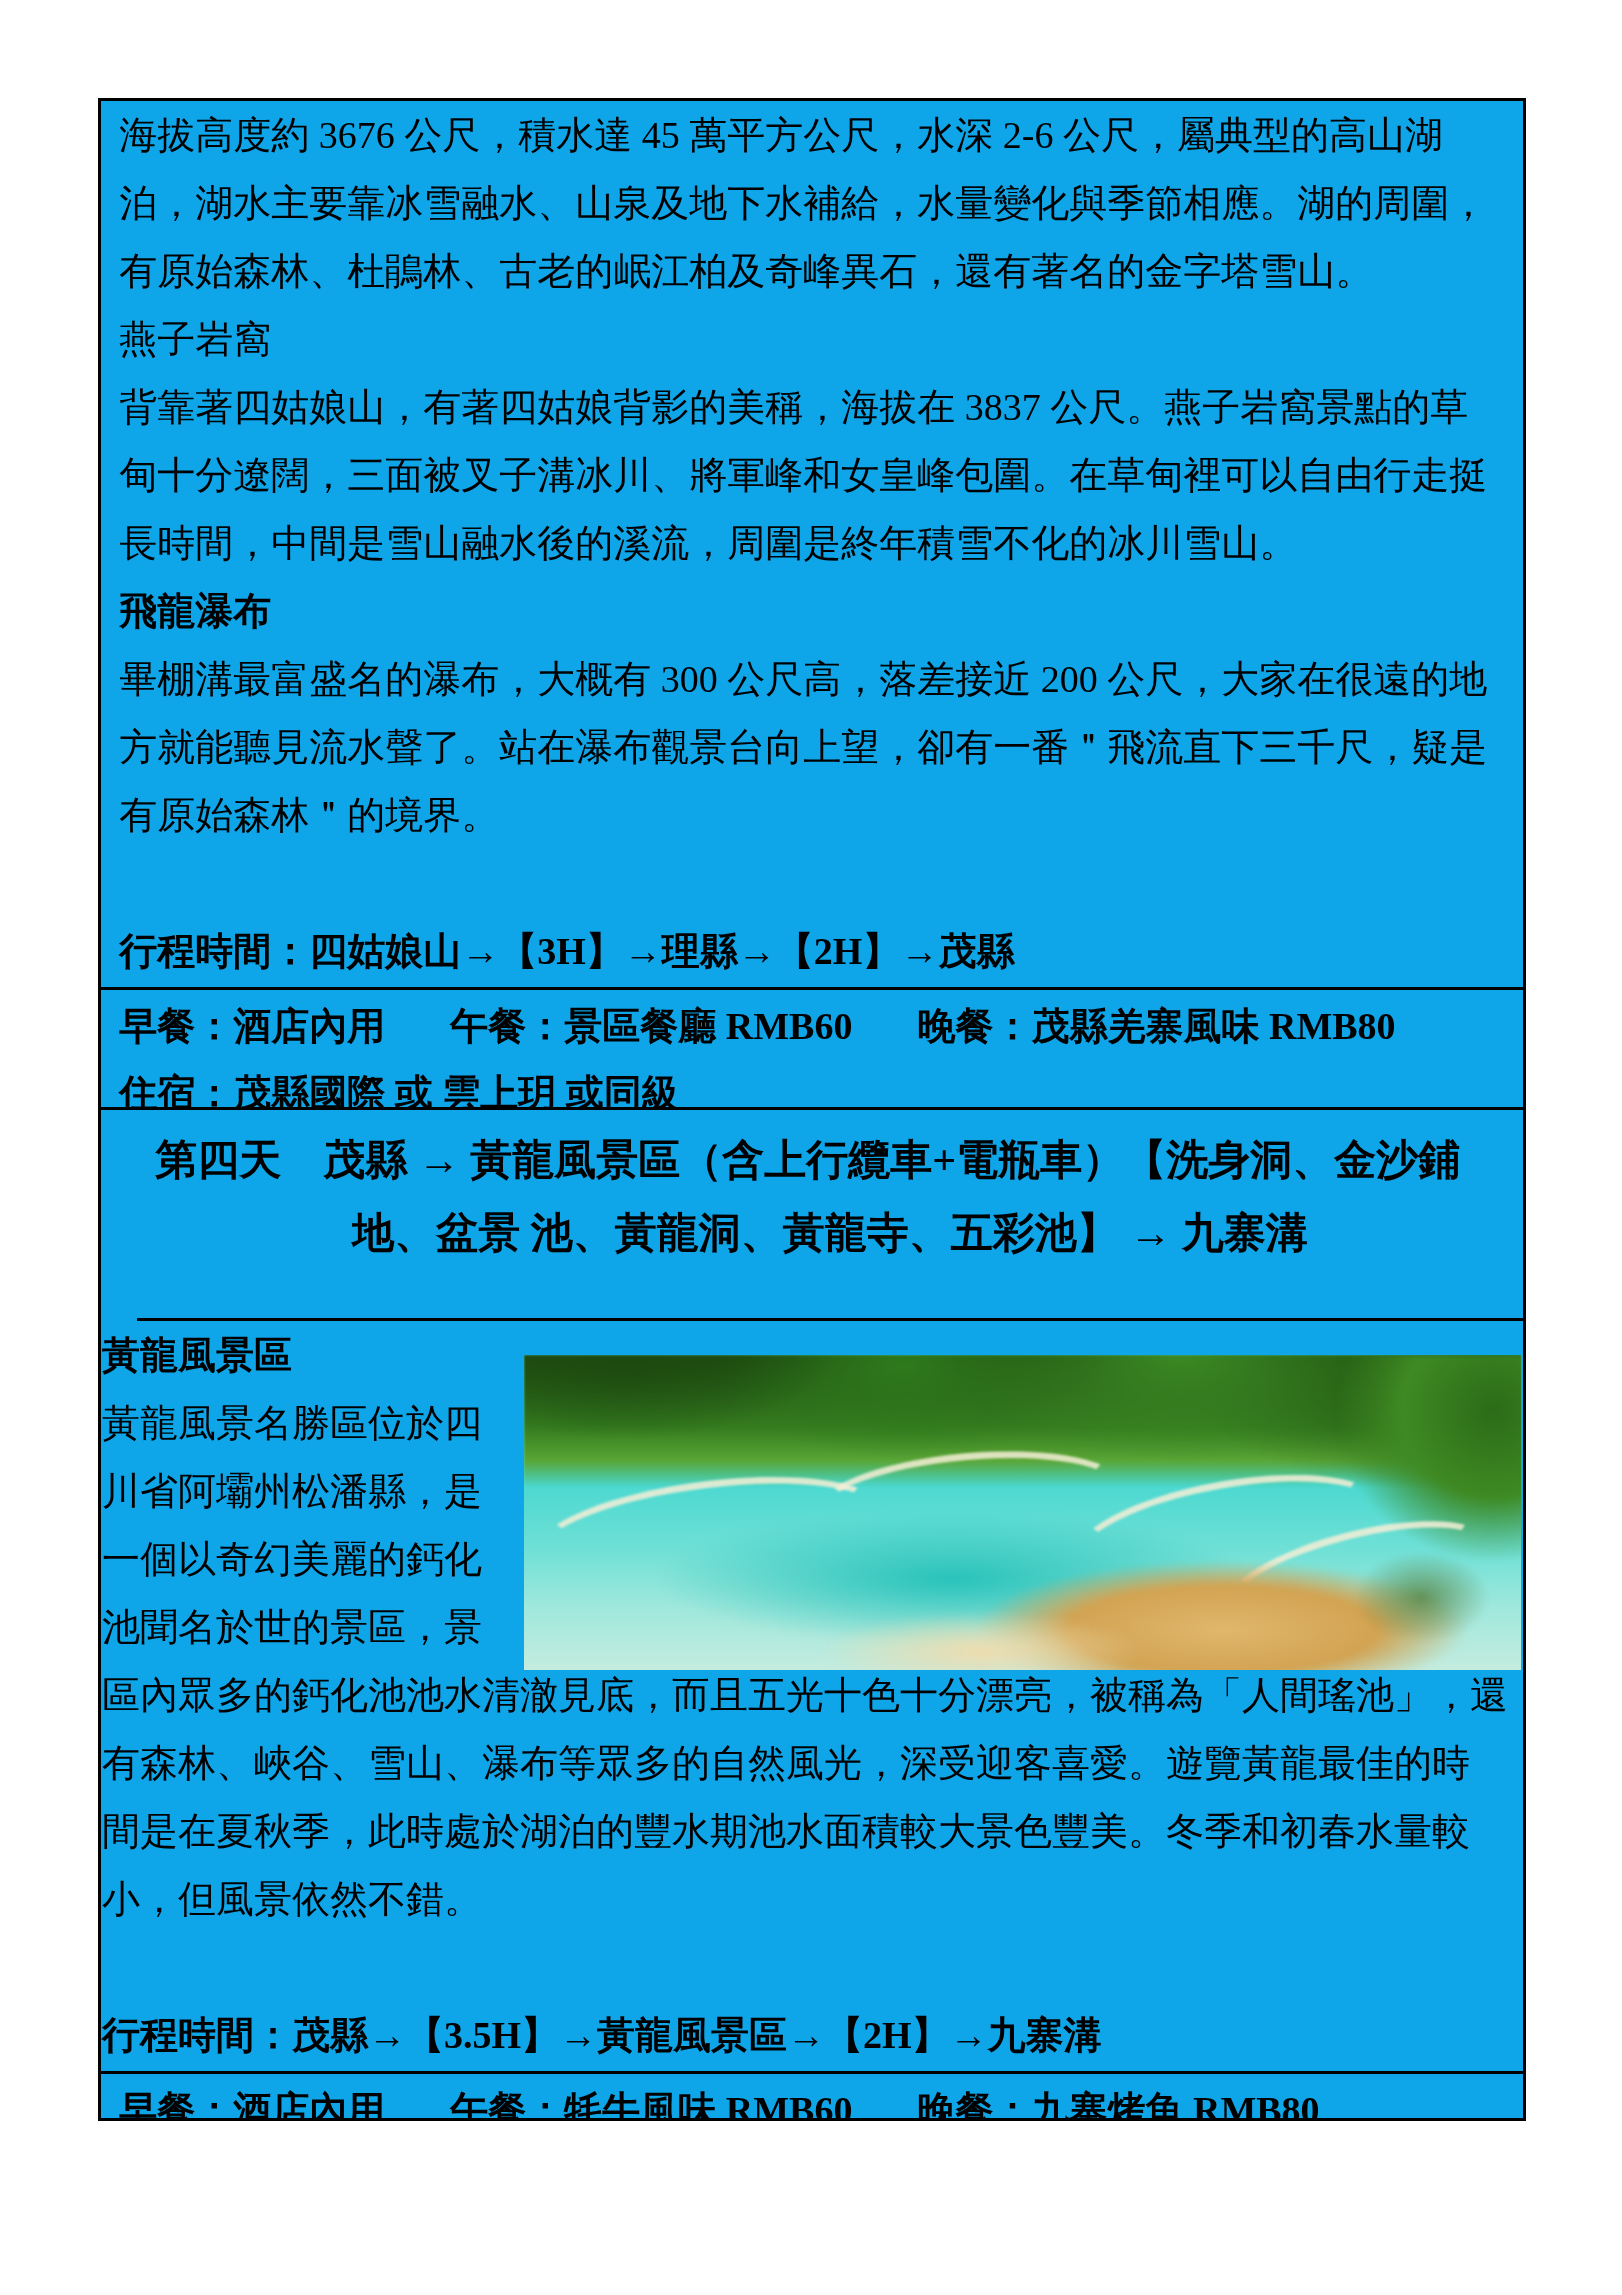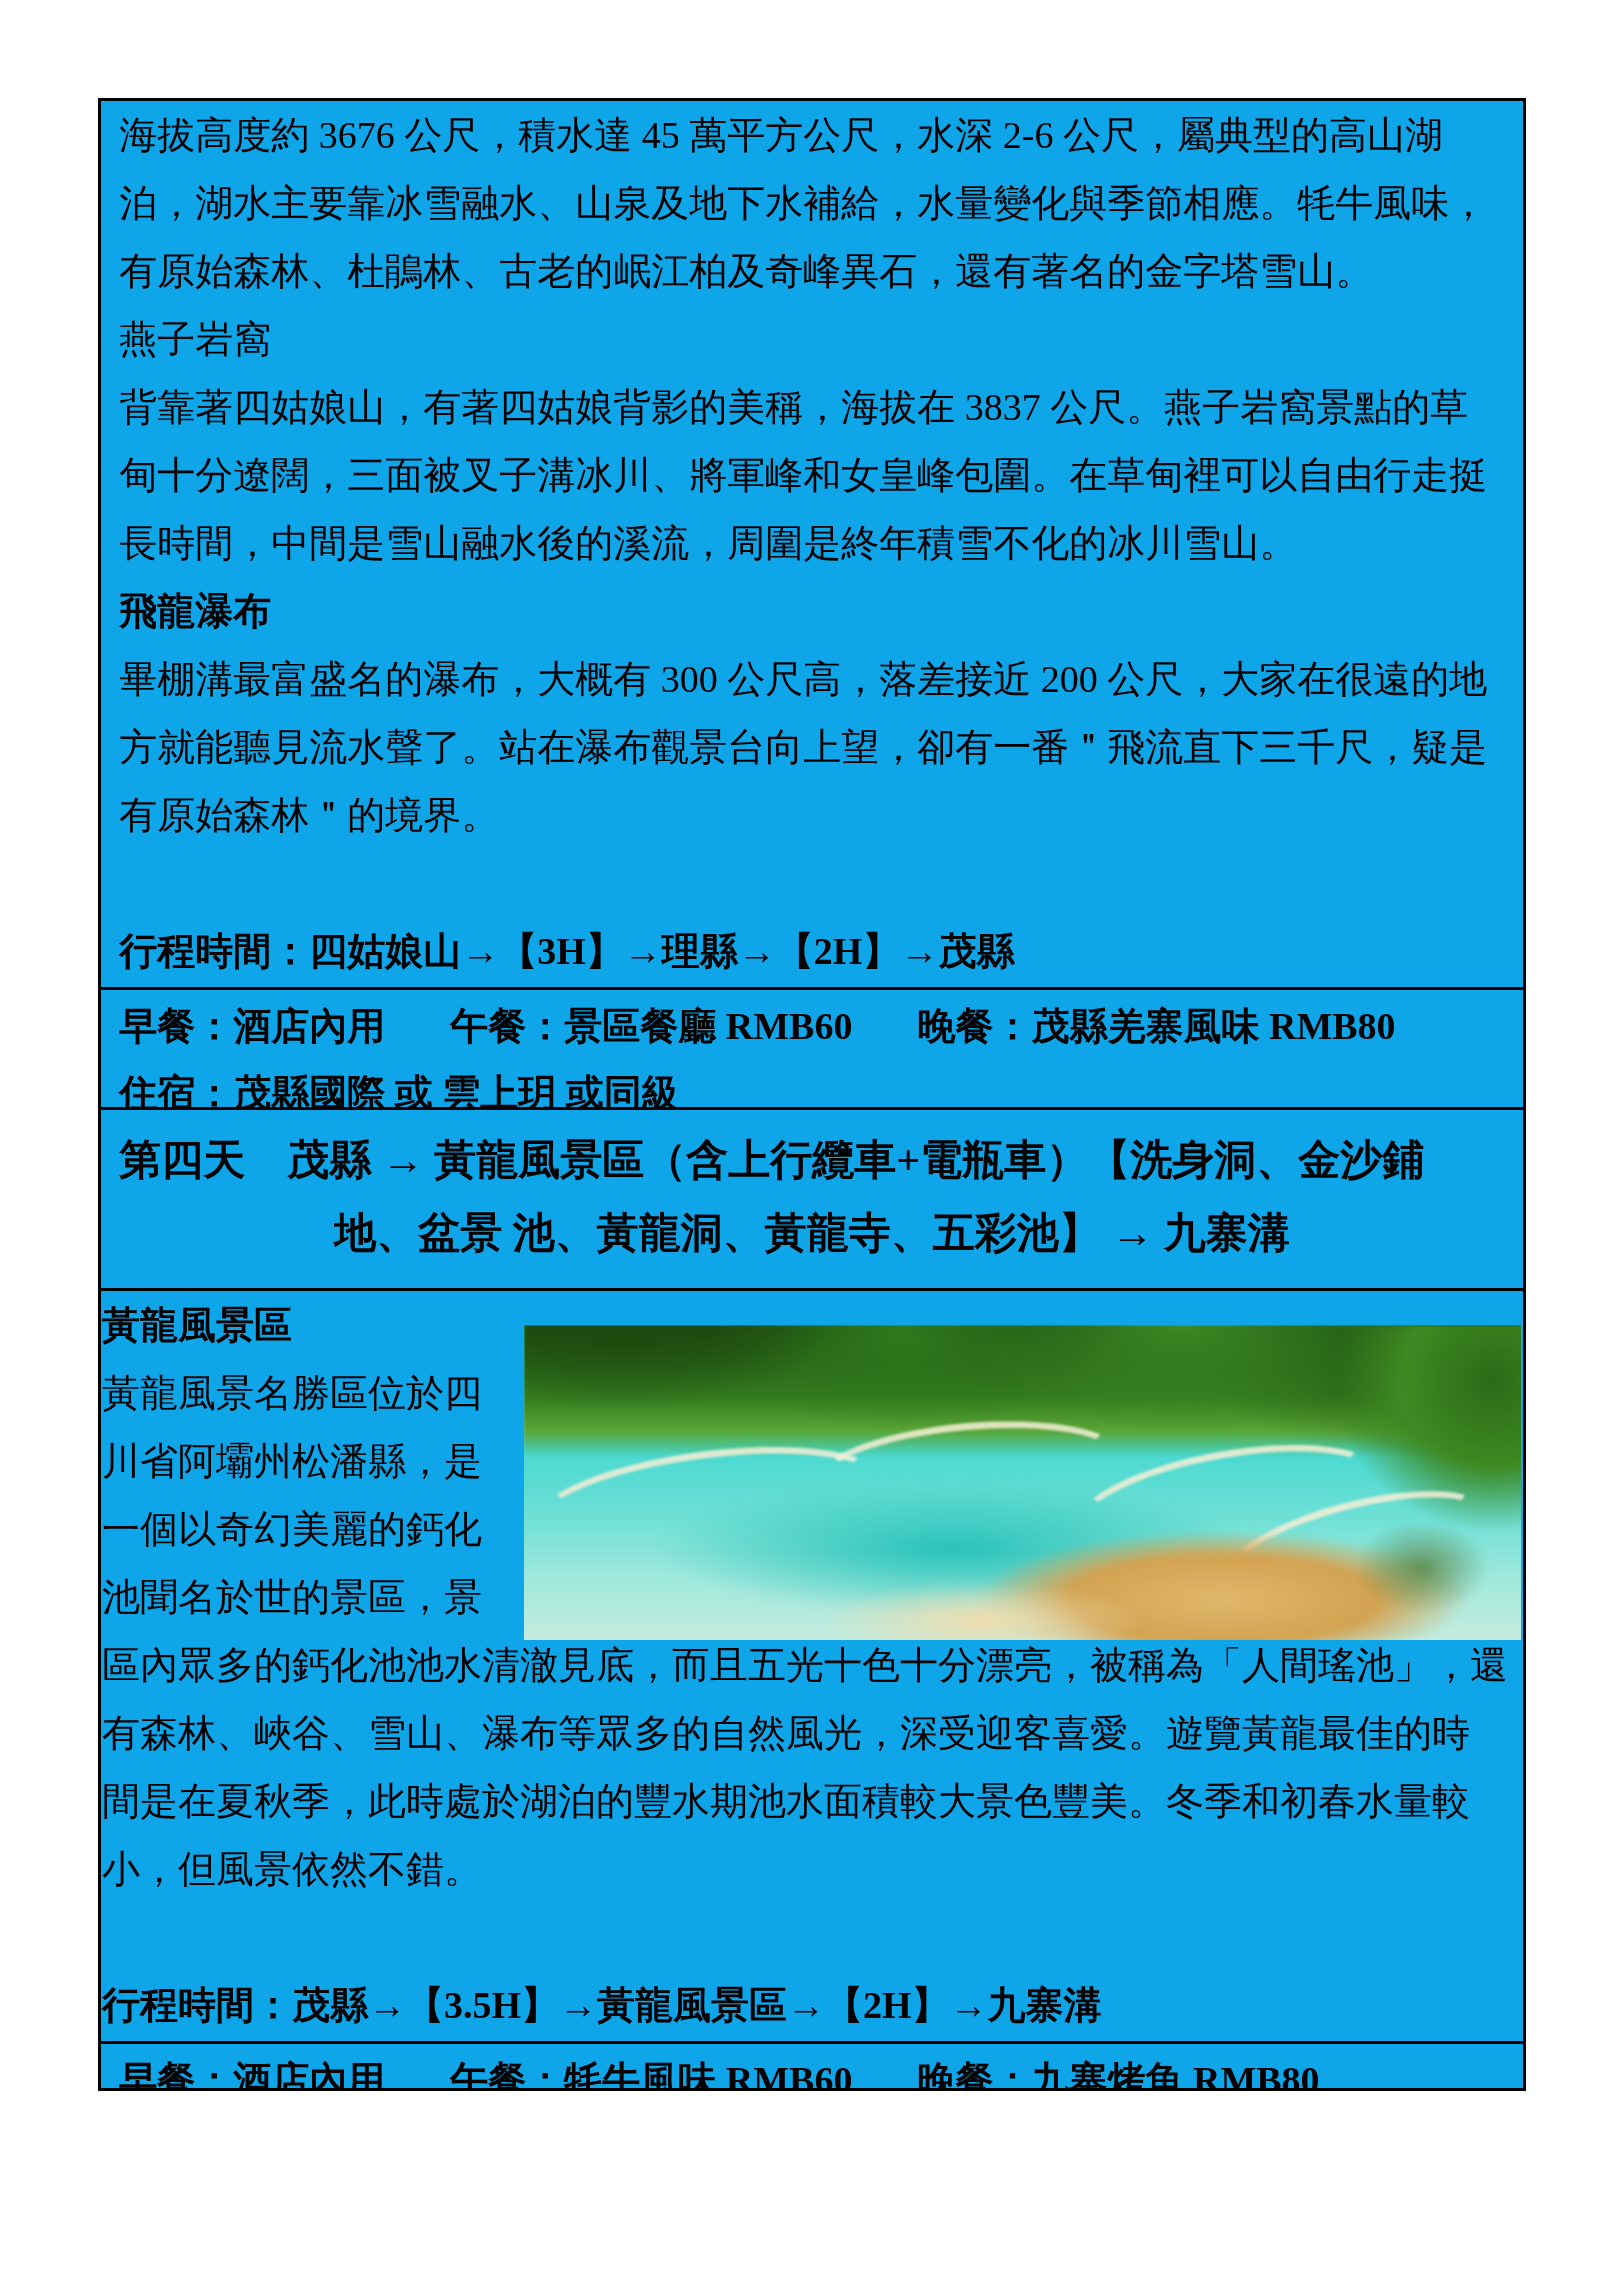--- a/index.html
+++ b/index.html
@@ -13,21 +13,21 @@
   .doc-table{
     position:absolute;left:98px;top:98px;
     width:1428px;
     border:3.3px solid #000;
     box-sizing:border-box;
     background:#0ea5e9;
   }
   .row{box-sizing:border-box;border-bottom:3.9px solid #000;overflow:hidden;position:relative;}
   .row-day3{height:889px;padding-left:18.3px;}
   .row-meals3{height:120px;padding:2.6px 0 0 18.3px;}
-  .row-day4-header{height:181px;padding-top:14.4px;}
+  .row-day4-header{height:211px;padding-top:14.4px;margin-left:36px;}
   .row-day4{height:753px;padding-left:1px;}
   .row-meals4{height:44px;padding:7.9px 0 0 18.3px;border-bottom:none;}
   .line{height:68px;line-height:68px;font-size:38px;white-space:nowrap;}
   .line.blank{height:68px;}
   .b{font-weight:bold;}
   .hline{height:67px;line-height:67px;font-size:38px;font-weight:bold;white-space:nowrap;}
   .meal-seg{display:inline-block;margin-right:65px;}
   .meal-seg:last-child{margin-right:0;}
   .dh-line{height:73px;line-height:73px;font-size:42px;font-weight:bold;white-space:nowrap;}
   .dh-line.first{padding-left:18.3px;}
@@ -84,21 +84,21 @@
     filter:blur(2px);
   }
 </style>
 </head>
 <body>
 
 <div class="doc-table">
 
   <div class="row row-day3">
     <div class="line">海拔高度約 3676 公尺，積水達 45 萬平方公尺，水深 2-6 公尺，屬典型的高山湖</div>
-    <div class="line">泊，湖水主要靠冰雪融水、山泉及地下水補給，水量變化與季節相應。牦牛風味，</div>
+    <div class="line">泊，湖水主要靠冰雪融水、山泉及地下水補給，水量變化與季節相應。湖的周圍，</div>
     <div class="line">有原始森林、杜鵑林、古老的岷江柏及奇峰異石，還有著名的金字塔雪山。</div>
     <div class="line">燕子岩窩</div>
     <div class="line">背靠著四姑娘山，有著四姑娘背影的美稱，海拔在 3837 公尺。燕子岩窩景點的草</div>
     <div class="line">甸十分遼闊，三面被叉子溝冰川、將軍峰和女皇峰包圍。在草甸裡可以自由行走挺</div>
     <div class="line">長時間，中間是雪山融水後的溪流，周圍是終年積雪不化的冰川雪山。</div>
     <div class="line b">飛龍瀑布</div>
     <div class="line">畢棚溝最富盛名的瀑布，大概有 300 公尺高，落差接近 200 公尺，大家在很遠的地</div>
     <div class="line">方就能聽見流水聲了。站在瀑布觀景台向上望，卻有一番＂飛流直下三千尺，疑是</div>
     <div class="line">有原始森林＂的境界。</div>
     <div class="line blank"></div>

